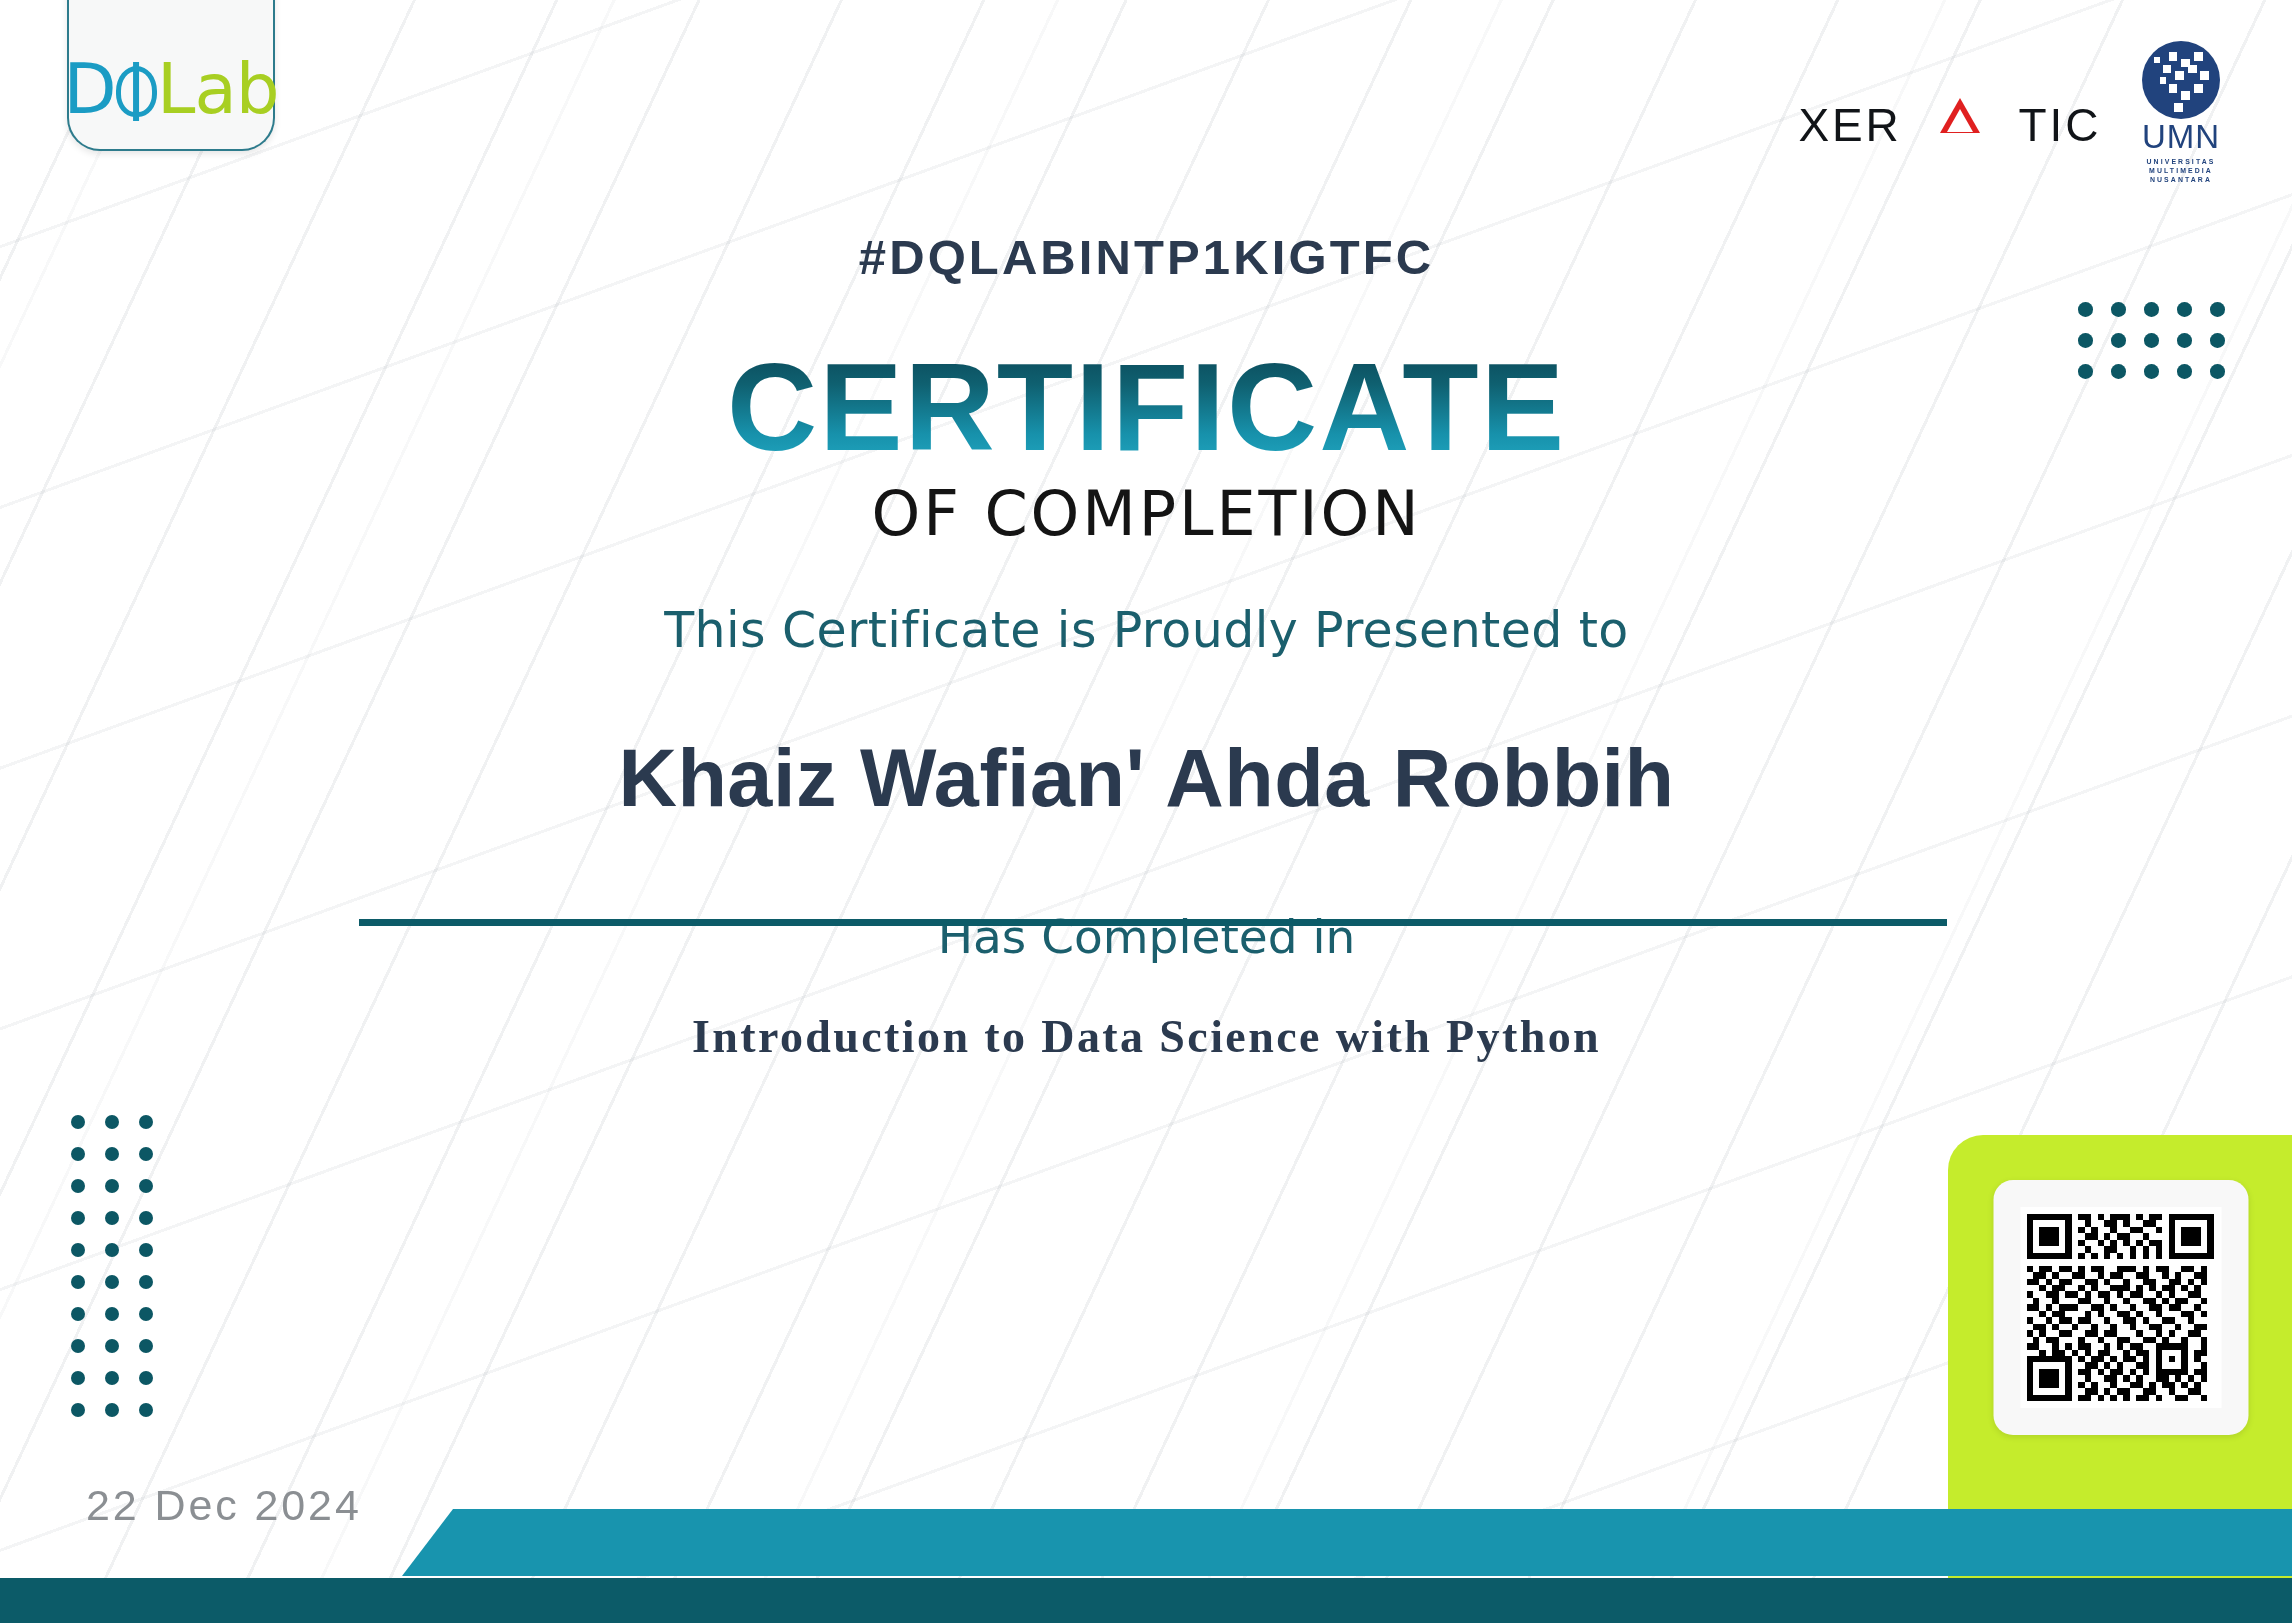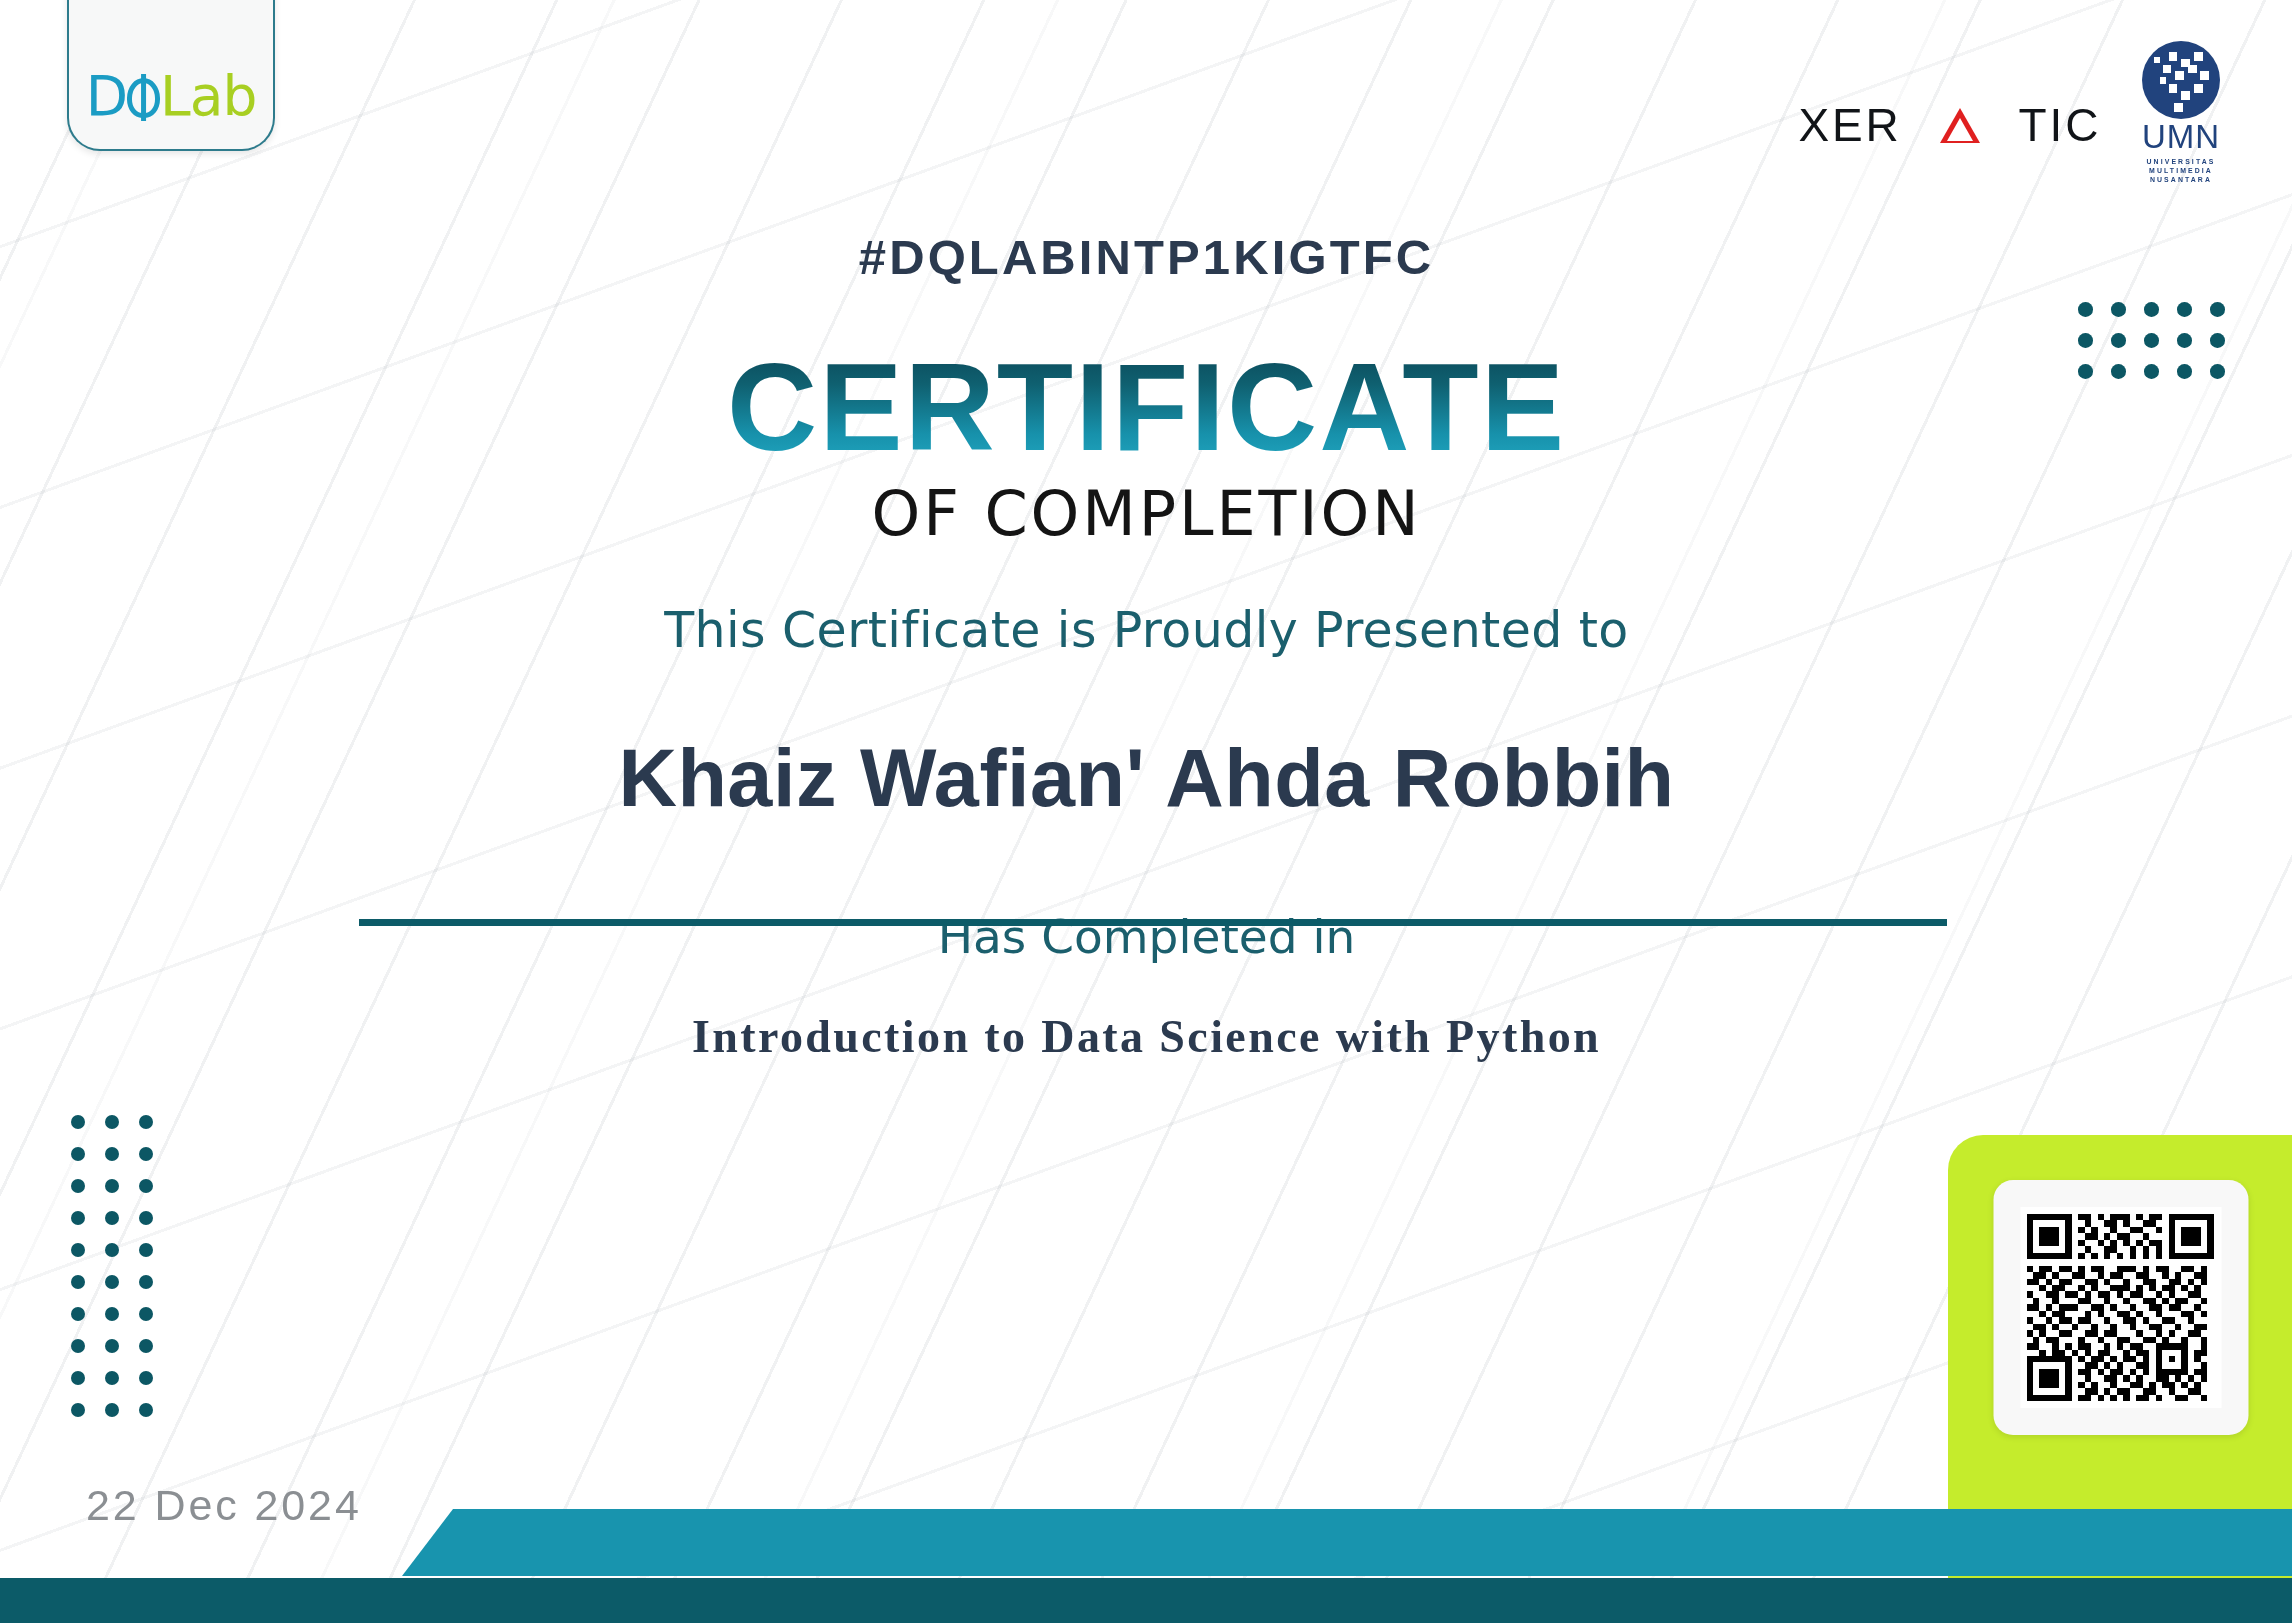--- a/index.html
+++ b/index.html
@@ -61,21 +61,21 @@
     border:2.9px solid #2d7b8c;
     border-top:none;
     border-radius:0 0 33px 33px;
     box-shadow:0 2.9px 7.8px rgba(0,0,0,0.10);
     display:flex;align-items:flex-end;justify-content:center;
     padding-bottom:25.5px;
     box-sizing:border-box;
   }
   .dq-wordmark{
     font-family:"DejaVu Sans",sans-serif;
-    font-size:55px;
+    font-size:69px;
     font-weight:400;
     letter-spacing:-1px;
     line-height:1;
     white-space:nowrap;
   }
   .dq-blue{color:#1b9cc4;}
   .dq-green{color:#a8cf22;}
   .dq-q{position:relative;display:inline-block;width:0.60em;height:0.73em;vertical-align:-0.06em;}
   .dq-q .ring{
     position:absolute;left:0;top:0;width:100%;height:100%;
@@ -87,21 +87,21 @@
     background:#1b9cc4;transform:translateX(-50%);
   }
 
   
   #partner-logos{
     position:absolute;
     right:54px; top:41px;
     display:flex;align-items:flex-start;gap:21.6px;
   }
   #xeratic-logo{
-    display:flex;align-items:center;
+    display:flex;align-items:flex-start;
     font-family:"Liberation Sans",sans-serif;
     font-size:46px;
     font-weight:400;
     letter-spacing:2.9px;
     color:#111418;
     margin-top:57px;
     white-space:nowrap;
     gap:36px;
   }
   .xeratic-tri{

